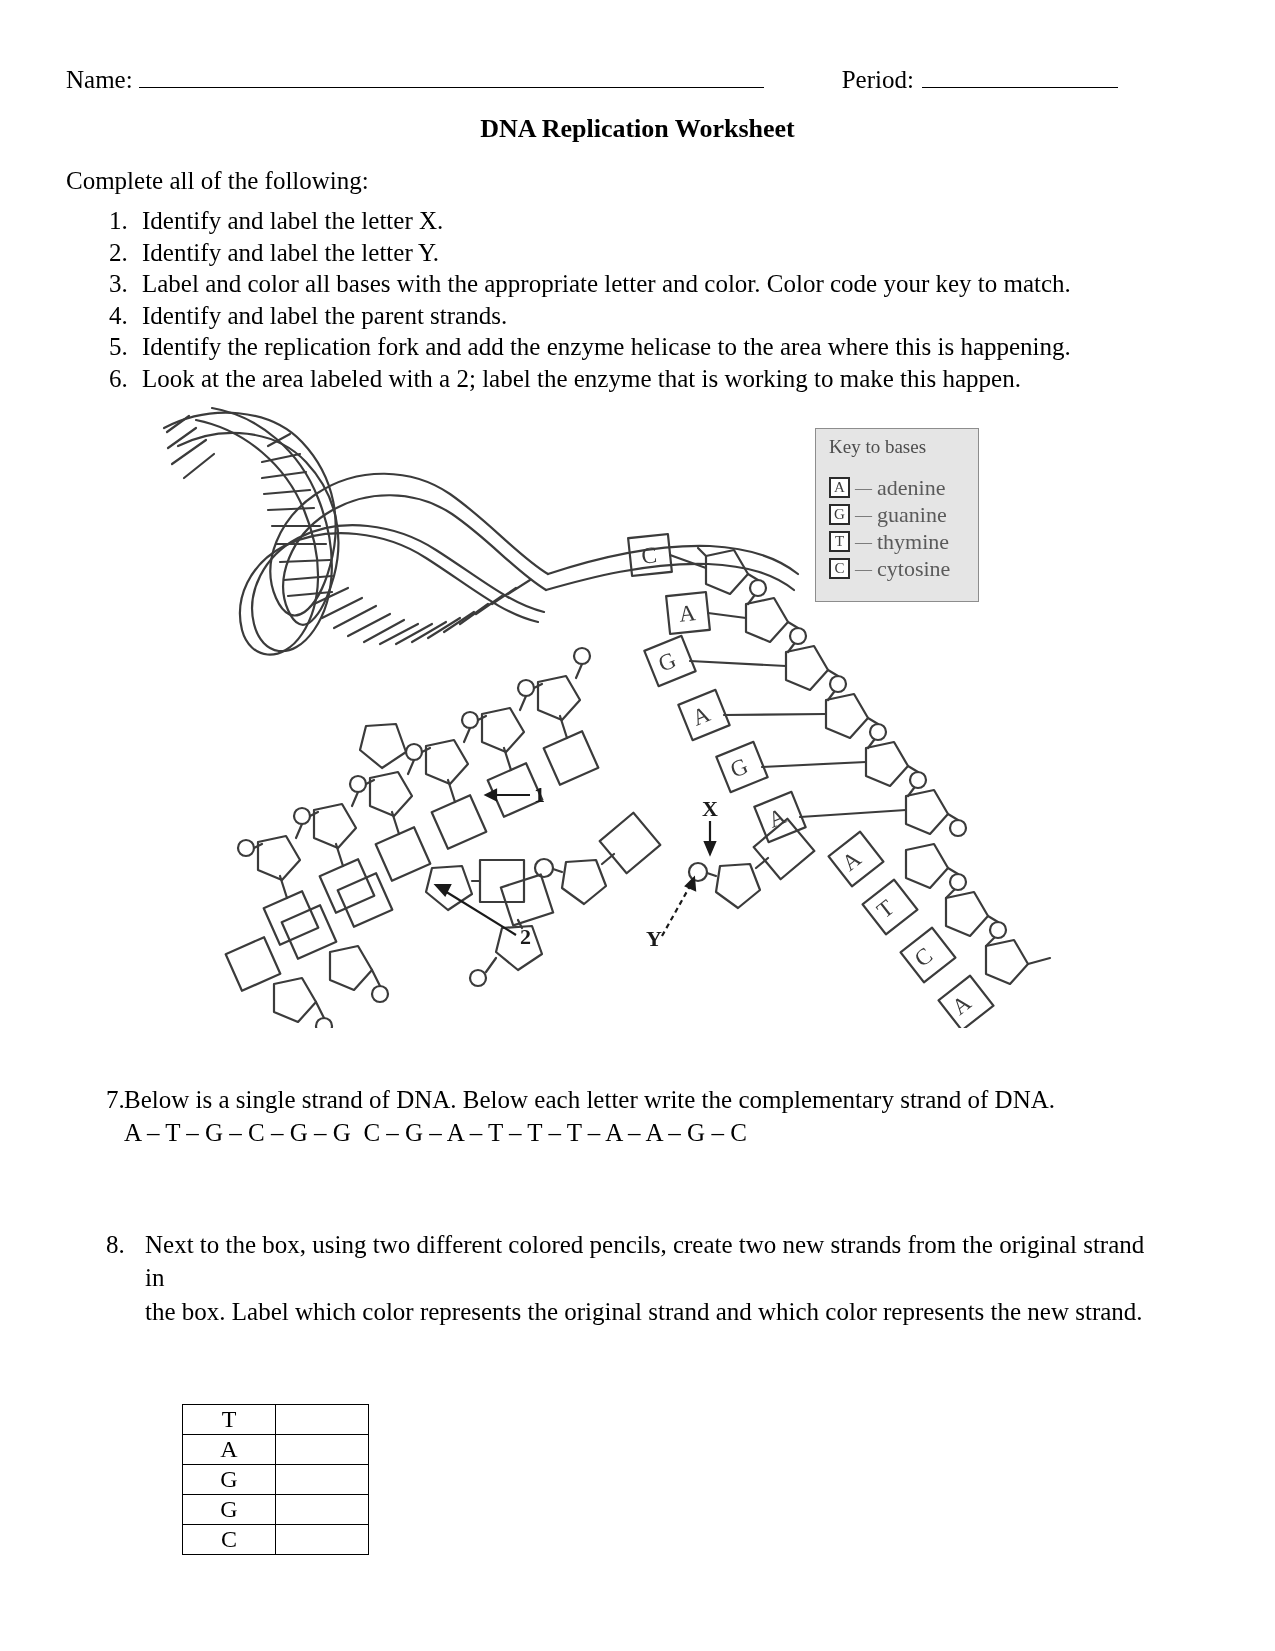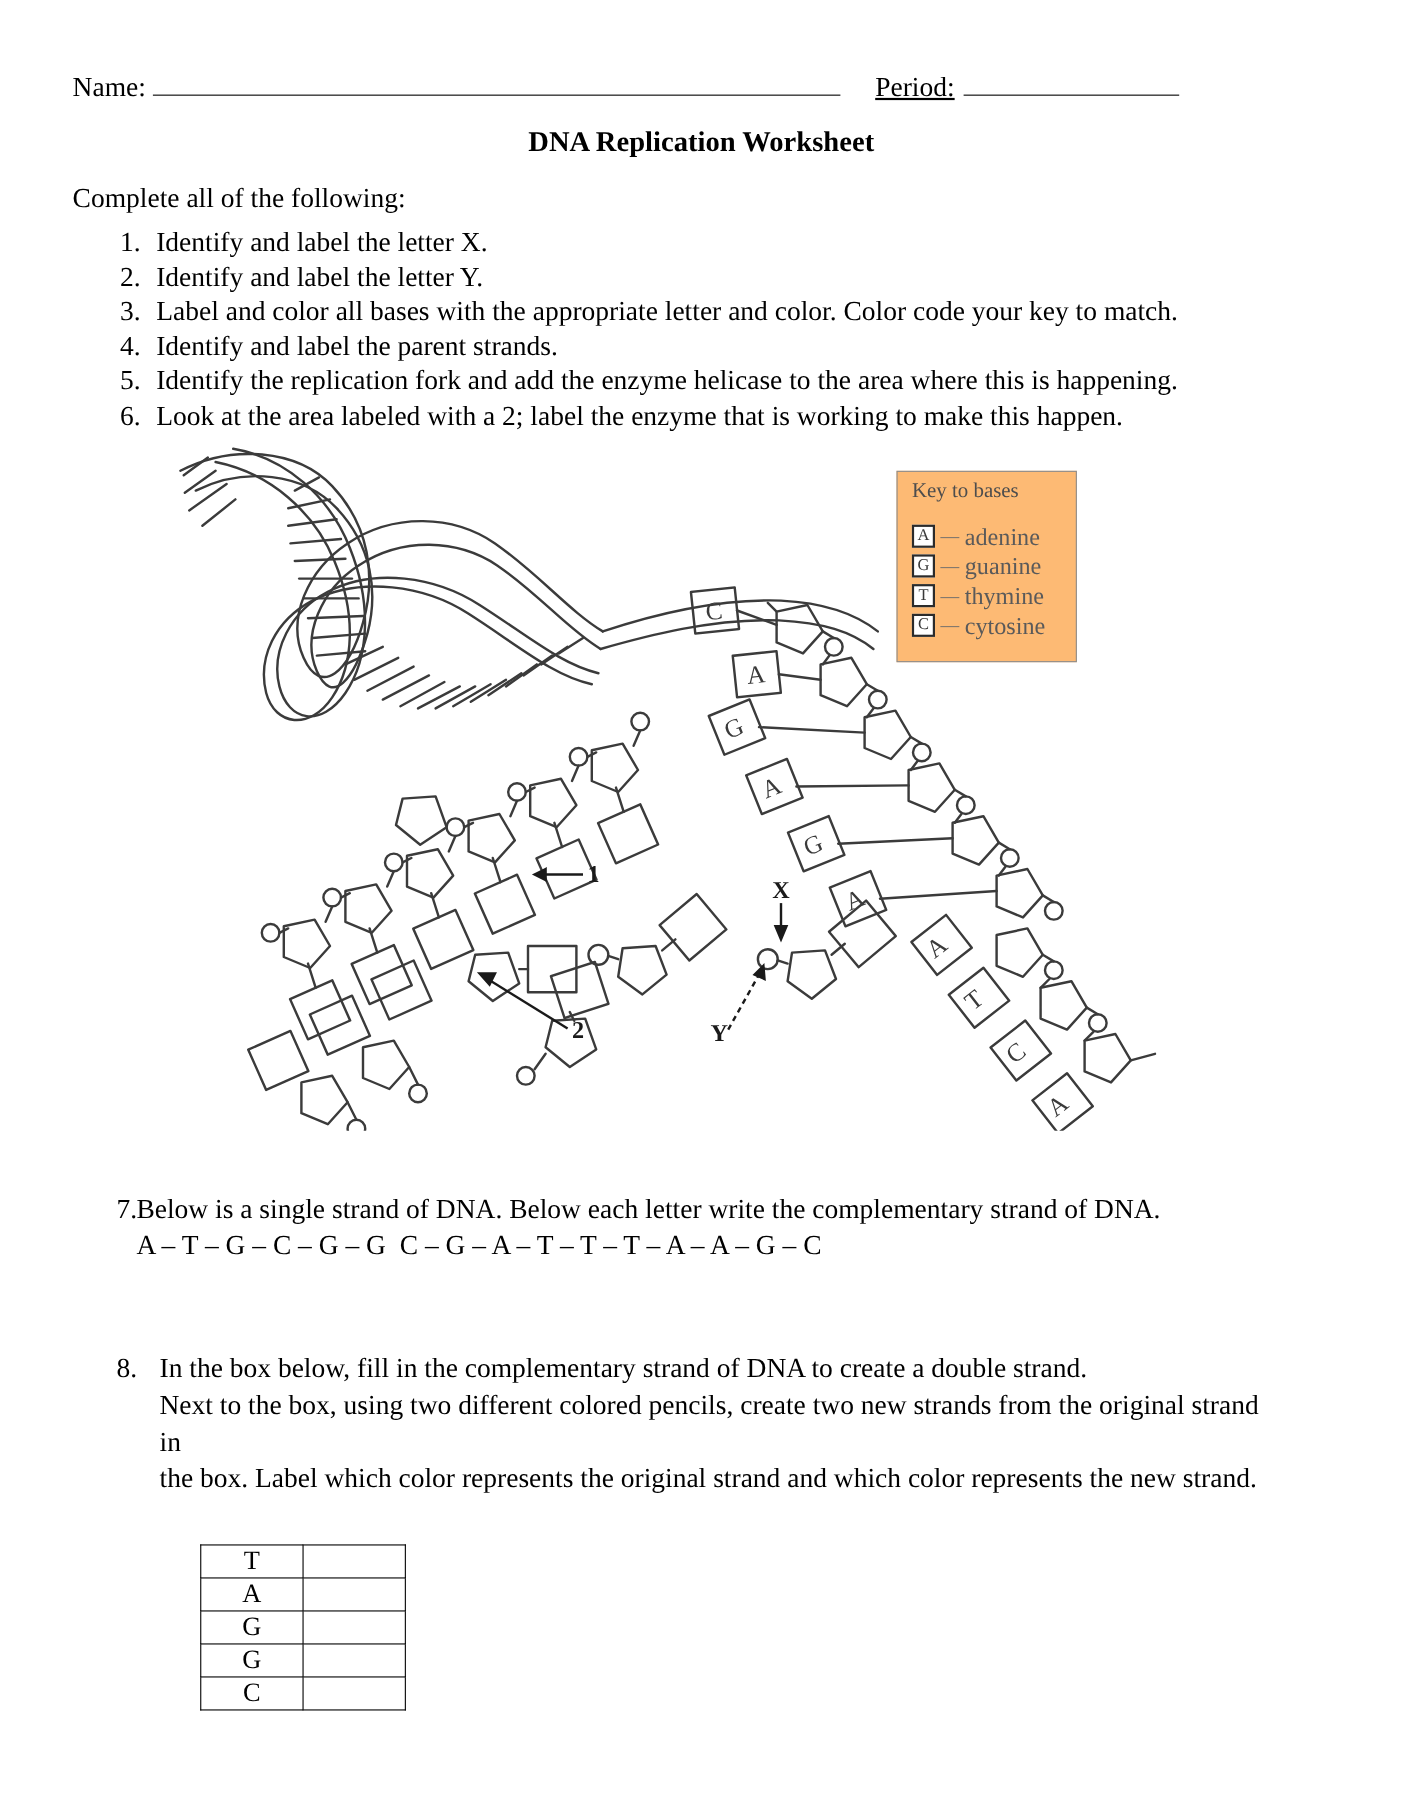--- a/index.html
+++ b/index.html
@@ -34,23 +34,22 @@
     font-size: 25px;
   }
   .name-label { white-space: pre; }
   .name-rule {
     flex: 0 0 625px;
     border-bottom: 1.6px solid #000;
     margin: 0 0 5px 6px;
     height: 0;
   }
   .period-label {
-    margin-left: 32px;
+    margin-left: 78px;
     white-space: pre;
-    text-decoration: underline;
   }
   .period-rule {
     flex: 0 0 196px;
     border-bottom: 1.6px solid #000;
     margin: 0 0 5px 8px;
     height: 0;
   }
 
   
   .title {
@@ -136,21 +135,21 @@
   table.strand-table td.col-right { width: 92px; }
 
   
   .key-box {
     position: absolute;
     left: 815px;
     top: 428px;
     width: 164px;
     height: 174px;
     border: 1.4px solid #8d8d8d;
-    background: #fdba74;
+    background: #e5e5e5;
     box-sizing: border-box;
     font-family: "Liberation Serif", "DejaVu Serif", serif;
     color: #5c5c5c;
   }
   .key-title {
     font-size: 19px;
     margin: 7px 0 0 13px;
     color: #4d4d4d;
   }
   .key-rows { margin: 16px 0 0 13px; }
@@ -498,21 +497,20 @@
     <span class="qnum">7.</span>
     <div class="qbody">
       <div>Below is a single strand of DNA. Below each letter write the complementary strand of DNA.</div>
       <div class="seq-line">A – T – G – C – G – G  C – G – A – T – T – T – A – A – G – C</div>
     </div>
   </div>
 
   <div class="q8">
     <span class="qnum">8.</span>
     <div class="qbody">
-      <div>In the box below, fill in the complementary strand of DNA to create a double strand.</div>
       <div>Next to the box, using two different colored pencils, create two new strands from the original strand in</div>
       <div>the box. Label which color represents the original strand and which color represents the new strand.</div>
     </div>
   </div>
 
   <table class="strand-table">
     <tbody>
       <tr>
         <td class="col-left">T</td>
         <td class="col-right"></td>

